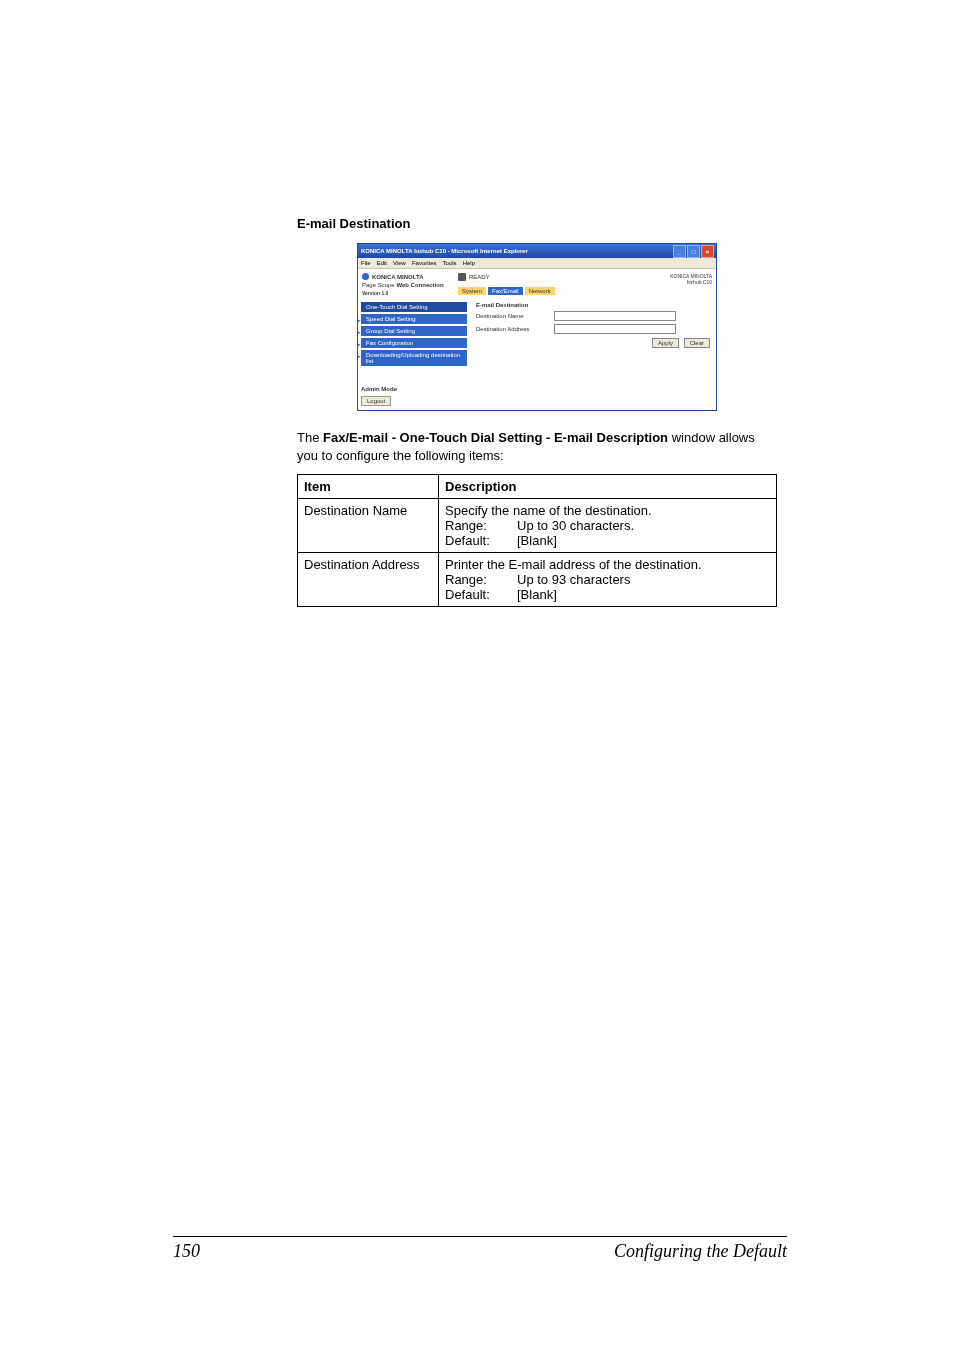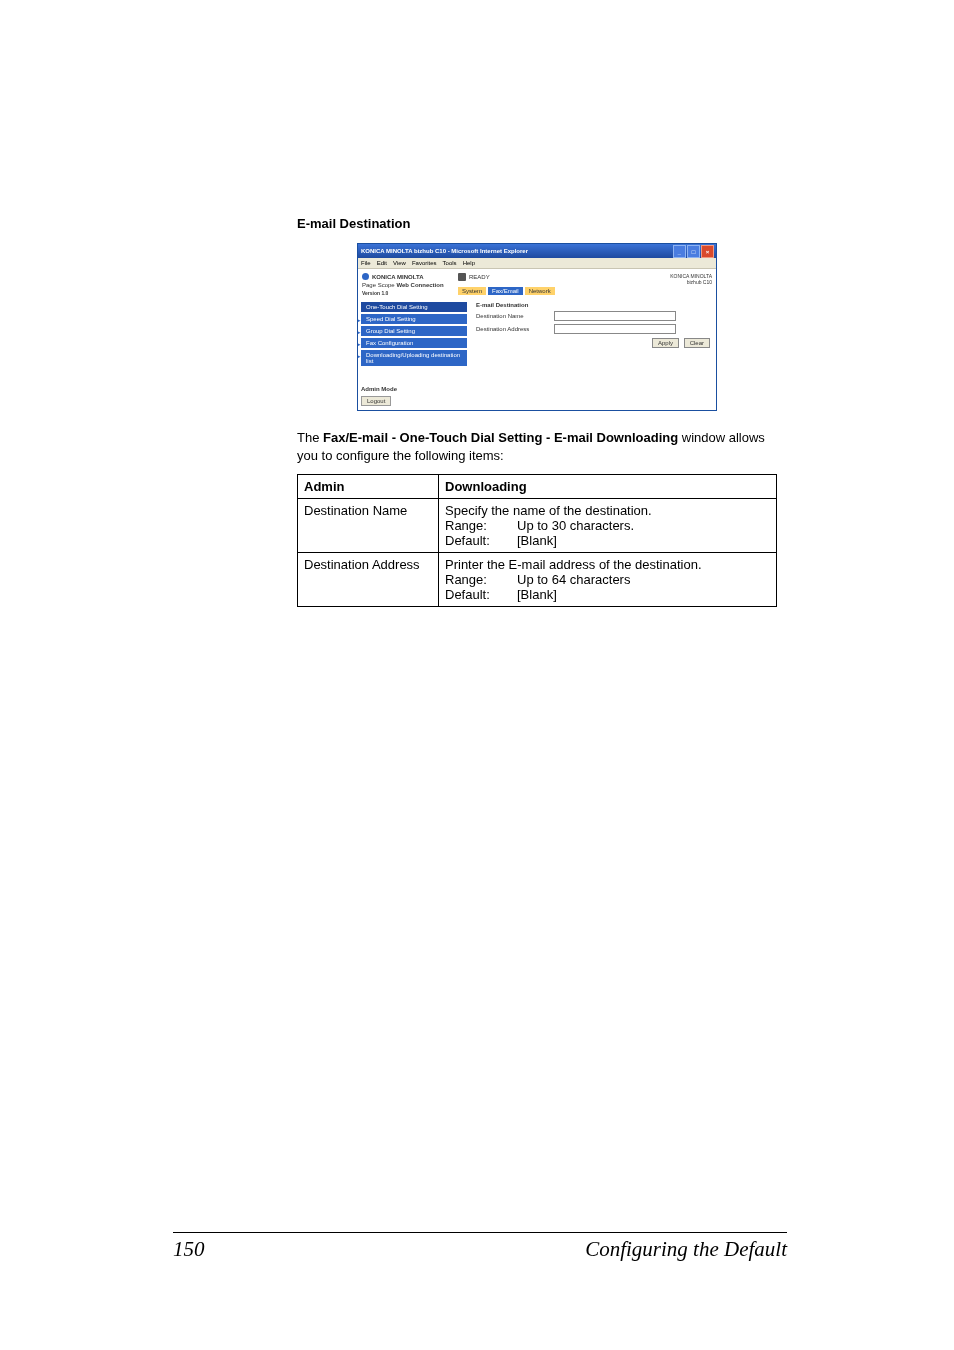--- a/index.html
+++ b/index.html
@@ -187,21 +187,21 @@
   .footer {
     position: absolute;
     left: 173px;
     bottom: 88px;
     width: 614px;
     border-top: 1px solid #000;
     display: flex;
     justify-content: space-between;
     font-family: "Times New Roman", Times, serif;
     font-style: italic;
-    font-size: 21px;
+    font-size: 18px;
     padding-top: 4px;
   }
 </style>
 </head>
 <body>
 
 <div class="page">
   <div class="content">
     <div class="section-heading">E-mail Destination</div>
 
@@ -280,28 +280,28 @@
             <div class="btn-row">
               <span class="mini-btn">Apply</span>
               <span class="mini-btn">Clear</span>
             </div>
           </div>
         </div>
       </div>
     </div>
 
     <div class="para">
-      <span>The </span><b>Fax/E-mail - One-Touch Dial Setting - E-mail Downloading</b><span> window allows you to configure the following items:</span>
+      <span>The </span><b>Fax/E-mail - One-Touch Dial Setting - E-mail Description</b><span> window allows you to configure the following items:</span>
     </div>
 
     <table class="desc">
       <tbody>
           <tr>
-        <th style="width:128px">Admin</th>
-        <th>Downloading</th>
+        <th style="width:128px">Item</th>
+        <th>Description</th>
       </tr>
       <tr>
         <td>Destination Name</td>
         <td>
           <div>Specify the name of the destination.</div>
           <div class="defpair">
                 <span>Range:</span>
                 <span>Up to 30 characters.</span>
               </div>
           <div class="defpair">
@@ -309,21 +309,21 @@
                 <span>[Blank]</span>
               </div>
         </td>
       </tr>
       <tr>
         <td>Destination Address</td>
         <td>
           <div>Printer the E-mail address of the destination.</div>
           <div class="defpair">
                 <span>Range:</span>
-                <span>Up to 64 characters</span>
+                <span>Up to 93 characters</span>
               </div>
           <div class="defpair">
                 <span>Default:</span>
                 <span>[Blank]</span>
               </div>
         </td>
       </tr>
     </tbody>
       </table>
   </div>

